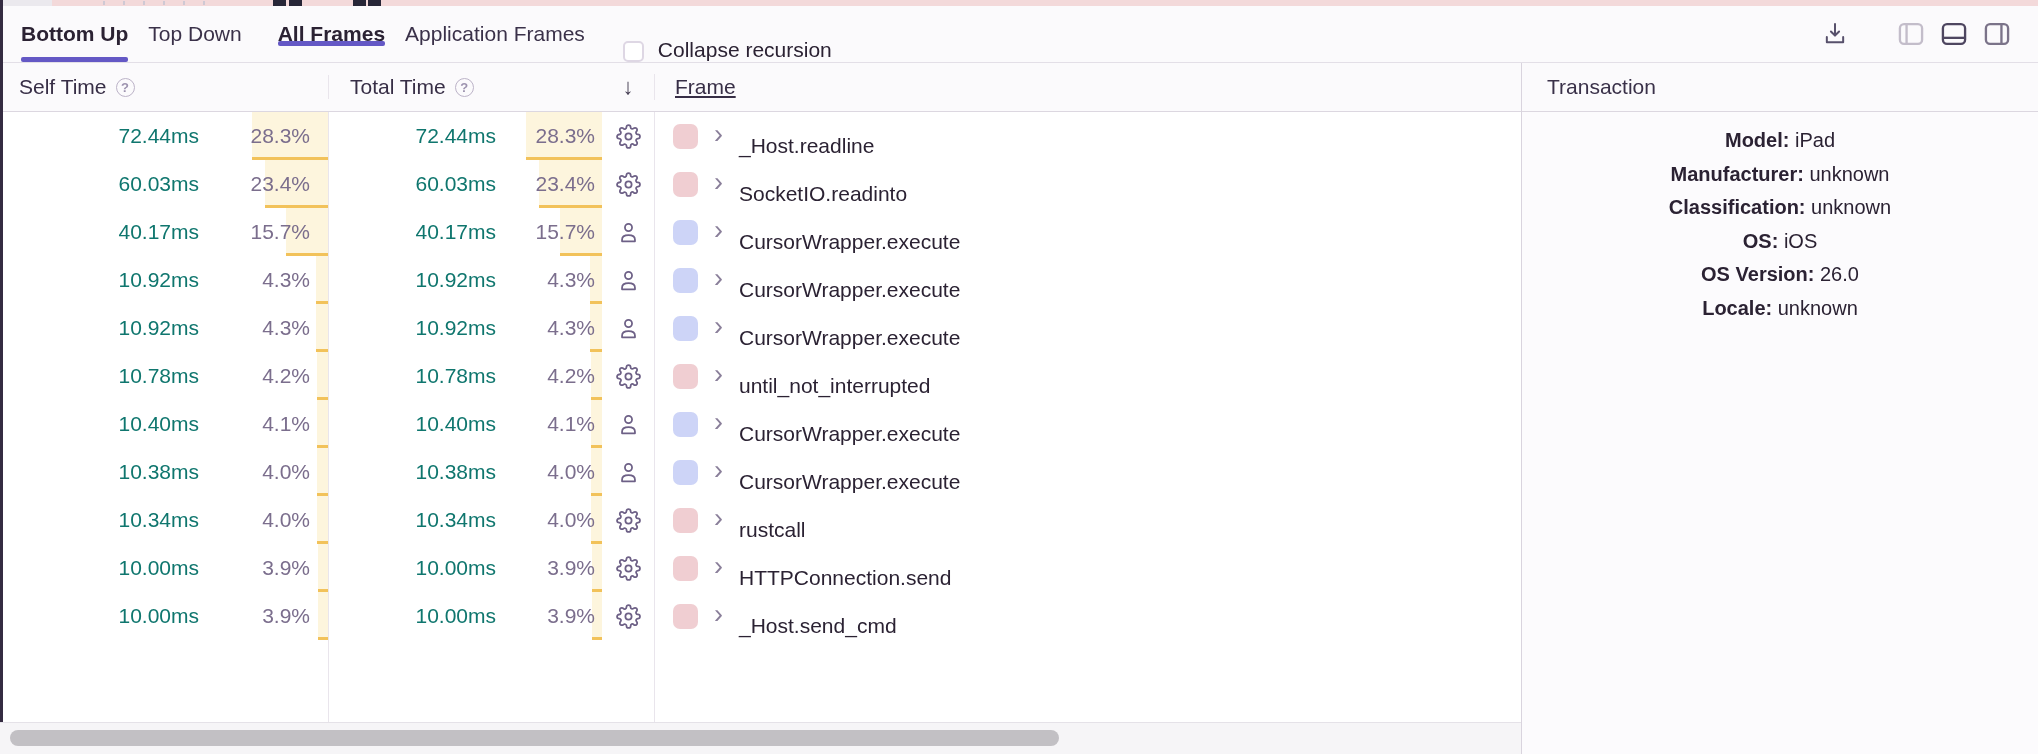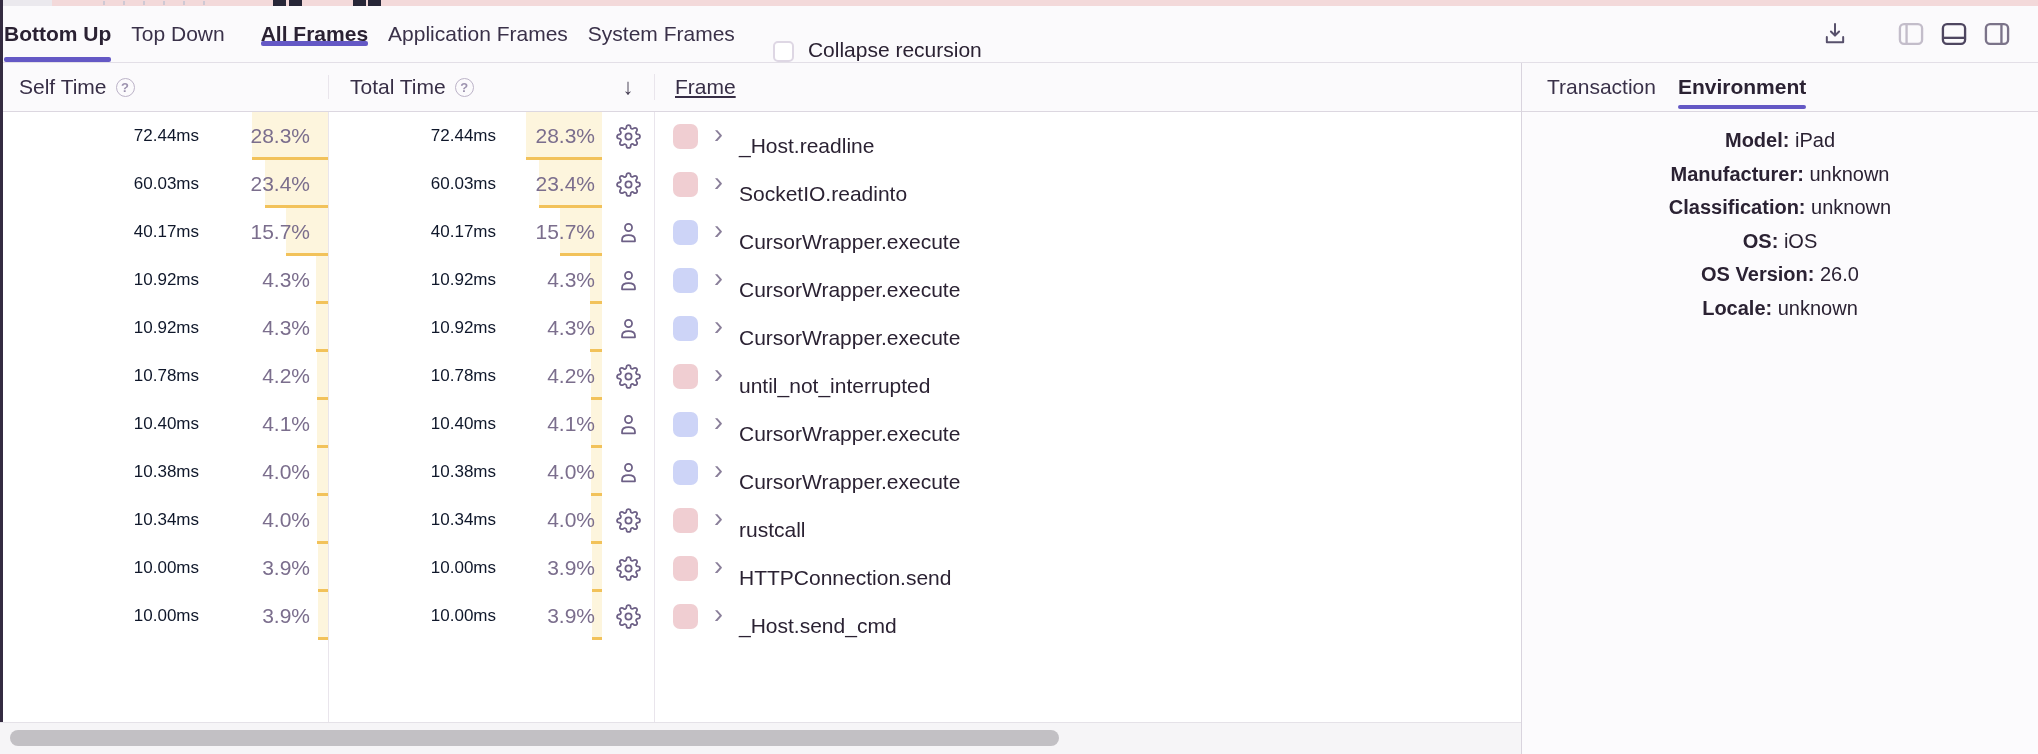--- a/index.html
+++ b/index.html
@@ -8,21 +8,21 @@
 
   
   .top-strip { position:relative; height:6px; width:100%; background:#f3d9da; overflow:hidden; }
   .strip-gray { position:absolute; left:3px; top:0; width:49px; height:6px; background:#ebe9ee; }
   .tick { position:absolute; top:1px; width:2px; height:4px; background:#cfc9d4; }
   .mark { position:absolute; top:0; height:6px; width:13px; background:#272637; }
 
   .left-edge { position:absolute; left:0; top:0; width:3px; height:722px; background:#342b41; z-index:9; }
 
   
-  .toolbar { position:relative; height:57px; background:#fbfafc; border-bottom:1px solid #e3dfe7; display:flex; align-items:stretch; padding-left:4px; }
+  .toolbar { position:relative; height:57px; background:#fbfafc; border-bottom:1px solid #e3dfe7; display:flex; align-items:stretch; padding-left:21px; }
   .tab { position:relative; display:flex; align-items:center; font-size:21px; color:#3a3149; margin-right:20px; cursor:pointer; white-space:nowrap; }
   .tab.active { font-weight:700; color:#2b2233; }
   .tab.active::after { content:""; position:absolute; left:0; right:0; bottom:0; height:5px; background:#6458c5; border-radius:2px; }
   .group-frames { margin-left:16px; display:flex; align-items:center; }
   .group-view { display:flex; align-items:stretch; }
   .collapse-wrap { display:flex; align-items:flex-end; margin-left:18px; gap:14px; cursor:pointer; }
   .checkbox { width:21px; height:21px; border:2px solid #ded7e4; border-radius:5px; background:#fff; }
   .collapse-label { font-size:21px; color:#2b2233; }
   .toolbar-right { margin-left:auto; display:flex; align-items:center; padding-right:26px; }
   .tool-icon { width:30px; height:30px; display:flex; align-items:center; justify-content:center; cursor:pointer; }
@@ -39,21 +39,21 @@
   .th-total { width:326px; padding-left:21px; gap:9px; border-right:1px solid #e9e5ec; }
   .th-frame { flex:1; padding-left:20px;text-decoration:underline; }
   .help { width:19px; height:19px; border:1.5px solid #bcb3c8; border-radius:50%; color:#9d93af; font-size:13px; font-weight:700; display:flex; align-items:center; justify-content:center; }
   .sort-slot { margin-left:auto; width:52px; text-align:center; font-size:22px; color:#474055; }
 
   .tbody { height:610px; display:flex; flex-direction:column; background:#fff; }
   .row { display:flex; height:48px; }
   .cell-self  { width:329px; border-right:1px solid #e9e5ec; display:flex; align-items:center; justify-content:flex-end; }
   .cell-total { width:326px; border-right:1px solid #e9e5ec; display:flex; align-items:center; justify-content:flex-end; }
   .cell-frame { flex:1; display:flex; align-items:center; padding-left:18px; gap:16px; }
-  .ms { font-size:17px; color:#0f172a; }
+  .ms { font-size:21px; color:#0f766e; }
   .pctcell { position:relative; height:100%; display:flex; align-items:center; justify-content:flex-end; }
   .pctcell.in-self  { width:129px; padding-right:18px; }
   .pctcell.in-total { width:106px; padding-right:7px; }
   .bar { position:absolute; right:0; top:0; bottom:0; background:#fdf5dd; border-bottom:3px solid #f2c25a; }
   .pct { position:relative; font-size:21px; color:#7b6e8d; }
   .icon-slot { width:52px; height:100%; display:flex; align-items:center; justify-content:center; }
   .chip { width:25px; height:25px; border-radius:7px; flex:0 0 auto; }
   .chev { font-size:27px; color:#8a7f9a; line-height:1; margin-top:-4px; }
   .fname { font-size:21px; color:#2b2233;margin-top:20px; }
   .filler { flex:1; display:flex; }
@@ -95,21 +95,20 @@
   <div class="left-edge"></div>
 
   <div class="toolbar">
     <div class="group-view" id="view-tabs">
         <div class="tab active">Bottom Up</div>
         <div class="tab">Top Down</div>
       </div>
     <div class="group-frames" id="frame-tabs">
         <div class="tab active">All Frames</div>
         <div class="tab">Application Frames</div>
-        <div class="tab">System Frames</div>
       </div>
     <label class="collapse-wrap">
       <span class="checkbox"></span>
       <span class="collapse-label">Collapse recursion</span>
     </label>
     <div class="toolbar-right">
       <span class="tool-icon dl-icon">
         <svg width="28" height="28" viewBox="0 0 24 24" fill="none" stroke="#57506b" stroke-width="1.7" stroke-linecap="round" stroke-linejoin="round">
           <path d="M12 3.5v9.5"></path>
             <path d="M8.5 9.8 12 13.3 15.5 9.8"></path>
@@ -474,21 +473,20 @@
         </div>
 
       <div class="hscroll">
         <div class="hthumb"></div>
       </div>
     </div>
 
     <div class="panel">
       <div class="panel-tabs" id="panel-tabs">
           <div class="ptab">Transaction</div>
-          <div class="ptab active">Environment</div>
         </div>
       <div class="panel-body" id="panel-body">
           <div><span class="flabel">Model: </span><span class="fvalue">iPad</span></div>
           <div><span class="flabel">Manufacturer: </span><span class="fvalue">unknown</span></div>
           <div><span class="flabel">Classification: </span><span class="fvalue">unknown</span></div>
           <div><span class="flabel">OS: </span><span class="fvalue">iOS</span></div>
           <div><span class="flabel">OS Version: </span><span class="fvalue">26.0</span></div>
           <div><span class="flabel">Locale: </span><span class="fvalue">unknown</span></div>
         </div>
     </div>

